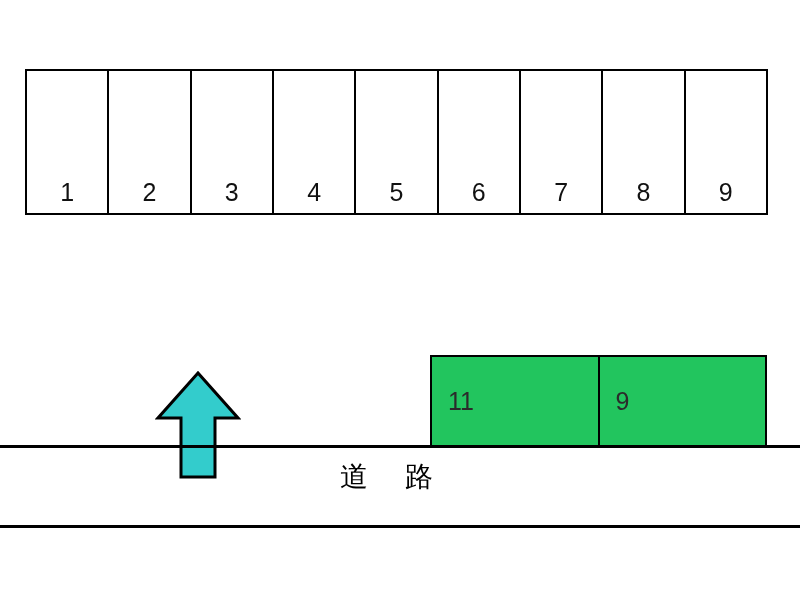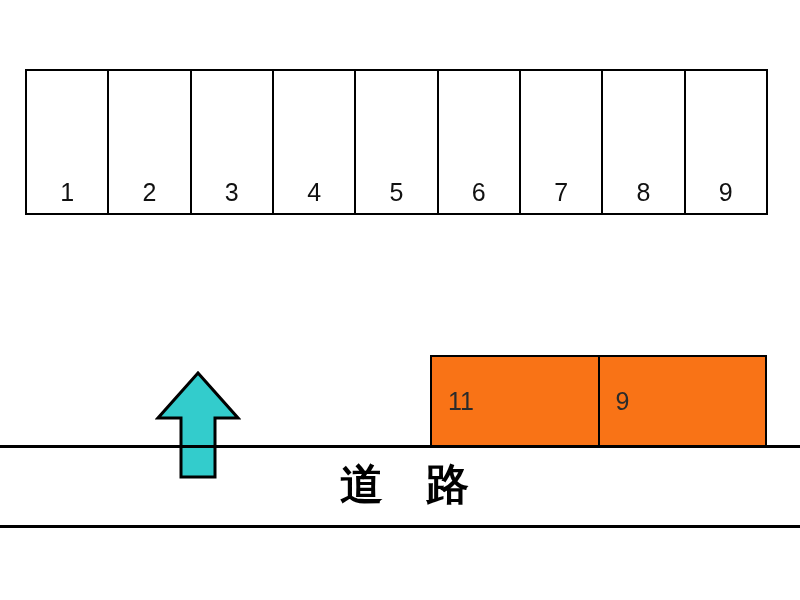--- a/index.html
+++ b/index.html
@@ -61,21 +61,21 @@
     height: 92px;
     display: flex;
     box-sizing: border-box;
     border: 2px solid #000000;
   }
   .stall-lower {
     flex: 1 1 0;
     position: relative;
     box-sizing: border-box;
     border-right: 2px solid #000000;
-    background: #f97316;
+    background: #22c55e;
     text-decoration: underline;
   }
   .stall-lower:last-child {
     border-right: none;
   }
   .stall-lower-label {
     position: absolute;
     left: 16px;
     top: 50%;
     transform: translateY(-50%);
@@ -93,23 +93,23 @@
     height: 3px;
     background: #000000;
   }
   .road-line-top { top: 445px; }
   .road-line-bottom { top: 525px; }
 
   .road-label {
     position: absolute;
     left: 340px;
     top: 463px;
-    font-size: 43px;
+    font-size: 28px;
     line-height: 1;
-    font-weight: bold;
+    font-weight: normal;
     letter-spacing: 14px;
     color: #000000;
     font-family: "DejaVu Sans", "Liberation Sans", sans-serif;
     white-space: nowrap;
   }
 
   
   .entrance-arrow {
     position: absolute;
     left: 155px;

